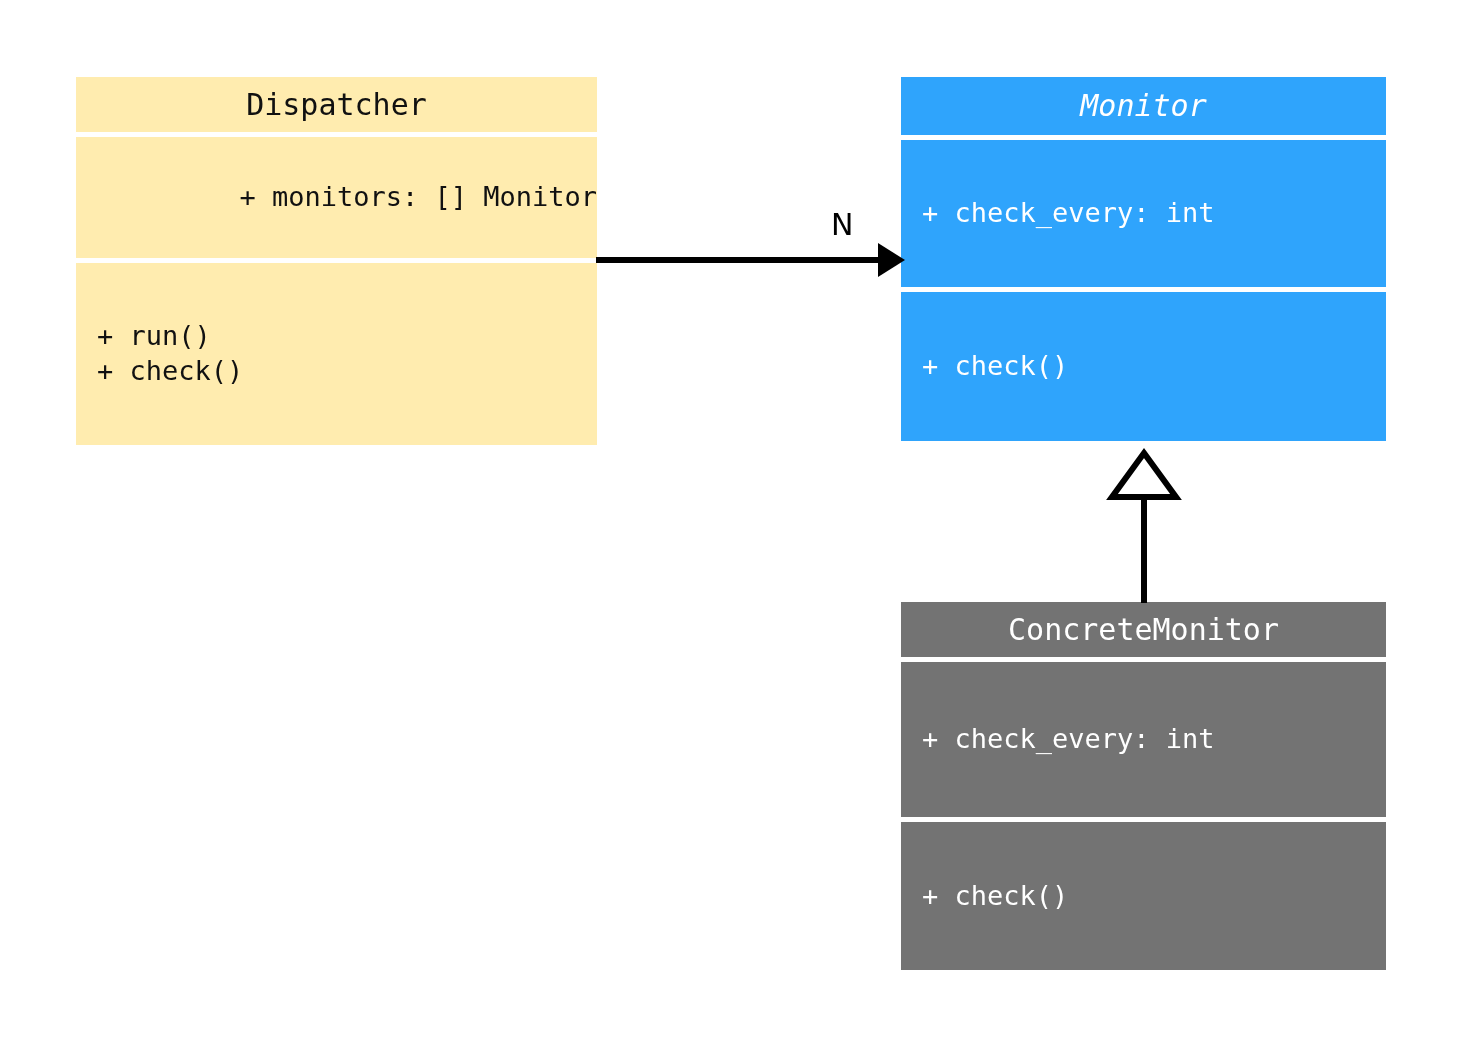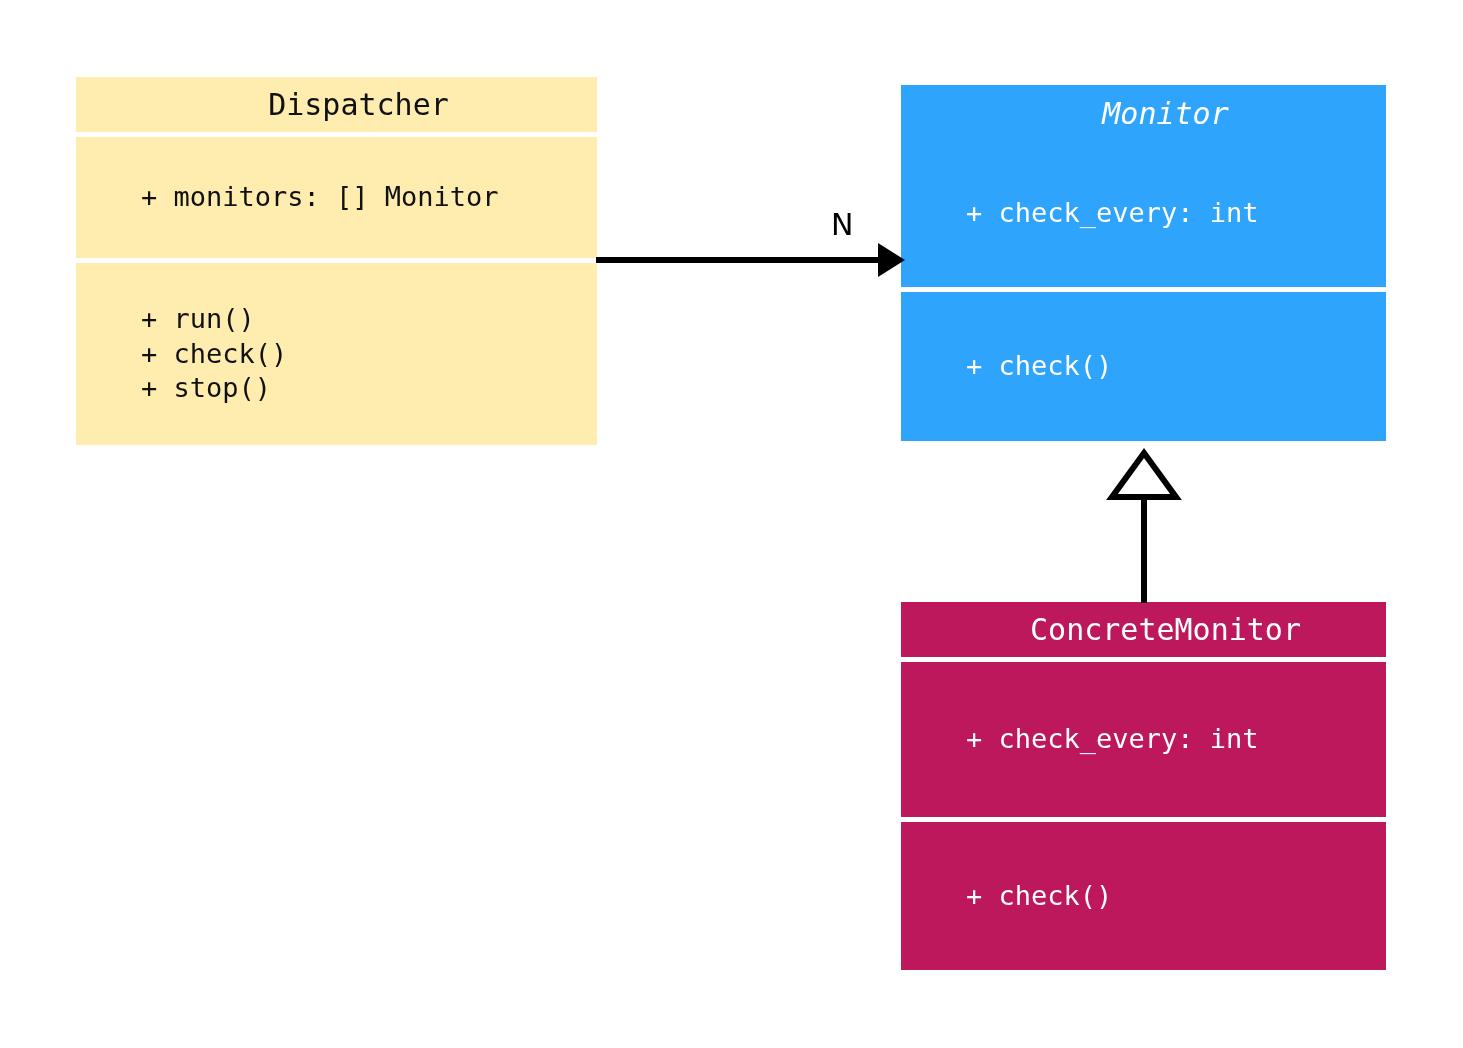--- a/index.html
+++ b/index.html
@@ -23,21 +23,20 @@
   .uml-class {
     position: absolute;
     box-sizing: border-box;
   }
   .compartment {
     position: absolute;
     left: 0;
     right: 0;
     box-sizing: border-box;
     overflow: hidden;
-    padding-left: 44px;
   }
   .title-compartment {
     display: flex;
     align-items: center;
     justify-content: center;
   }
   .member-compartment {
     display: flex;
     flex-direction: column;
     justify-content: center;
@@ -61,21 +60,21 @@
 
   
   .theme-dispatcher .compartment { background: #ffecaf; }
   .theme-dispatcher .class-title,
   .theme-dispatcher .member-line { color: #111111; }
 
   .theme-monitor .compartment { background: #2fa4fc; }
   .theme-monitor .class-title,
   .theme-monitor .member-line { color: #ffffff; }
 
-  .theme-concrete .compartment { background: #be185d; }
+  .theme-concrete .compartment { background: #737373; }
   .theme-concrete .class-title,
   .theme-concrete .member-line { color: #ffffff; }
 
   
   .connector {
     position: absolute;
     overflow: visible;
   }
   .edge-label {
     position: absolute;
@@ -90,34 +89,33 @@
 <body>
 
 <div id="canvas">
 
   <div class="uml-class theme-dispatcher" style="left:76px; top:77px; width:521px; height:368px;">
 
     <div class="compartment title-compartment" style="top:0px; height:55px;">
       <span class="class-title">Dispatcher</span>
     </div>
 
-    <div class="compartment member-compartment" style="top:60px; height:121px;">
+    <div class="compartment member-compartment" style="top:60px; height:121px;align-items:flex-end;">
       <div class="member-line">+ monitors: [] Monitor</div>
     </div>
 
     <div class="compartment member-compartment" style="top:186px; height:182px;justify-content:center;">
       <div class="member-line">+ run()</div>
       <div class="member-line">+ check()</div>
-      <div class="member-line">+ stop()</div>
     </div>
   </div>
 
   <div class="uml-class theme-monitor" style="left:901px; top:77px; width:485px; height:364px;">
 
-    <div class="compartment title-compartment" style="top:8px; height:58px;">
+    <div class="compartment title-compartment" style="top:0px; height:58px;">
       <span class="class-title abstract">Monitor</span>
     </div>
 
     <div class="compartment member-compartment" style="top:63px; height:147px;">
       <div class="member-line">+ check_every: int</div>
     </div>
 
     <div class="compartment member-compartment" style="top:215px; height:149px;">
       <div class="member-line">+ check()</div>
     </div>

